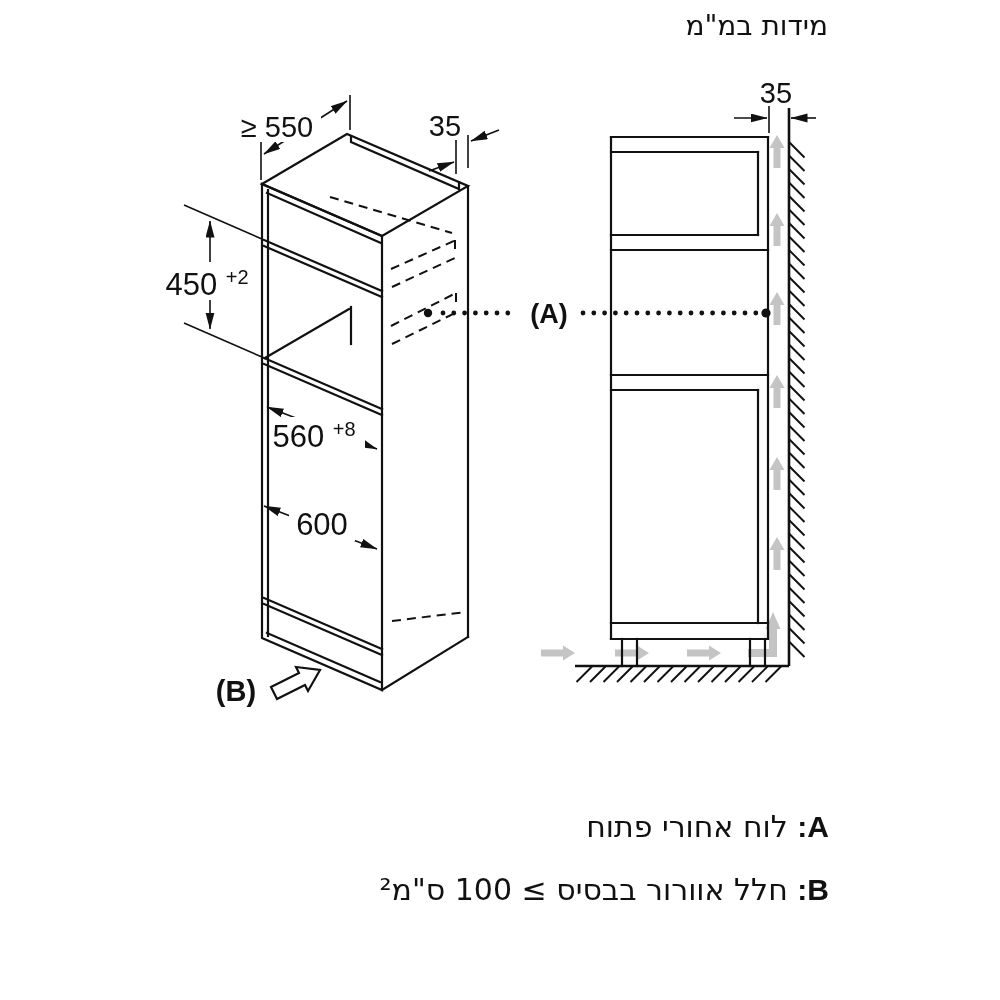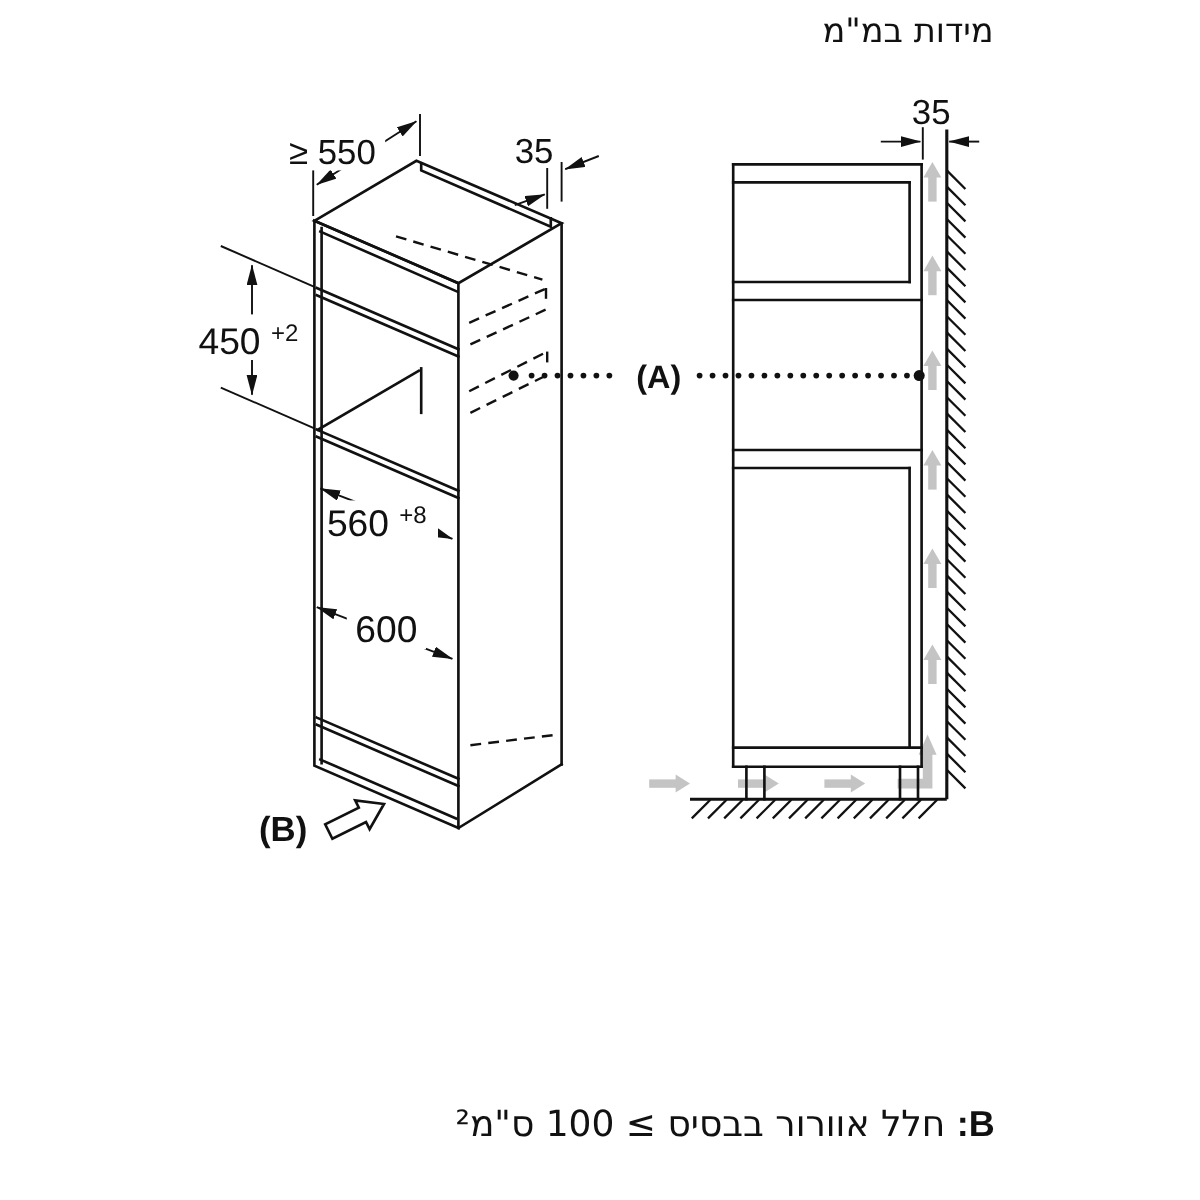--- a/index.html
+++ b/index.html
@@ -5,21 +5,21 @@
   html,body{margin:0;padding:0;}
   #page{position:relative;width:1000px;height:1000px;background:#ffffff;overflow:hidden;
         font-family:"Liberation Sans","DejaVu Sans",sans-serif;}
   #drawing{position:absolute;left:0;top:0;}
   .heb{direction:rtl;unicode-bidi:normal;color:#111;}
   #title{position:absolute;top:9px;right:172px;font-size:28px;letter-spacing:0px;
          font-family:"DejaVu Sans","Liberation Sans",sans-serif;}
   .legend-line{position:absolute;right:171px;font-size:30px;white-space:nowrap;
                font-family:"DejaVu Sans","Liberation Sans",sans-serif;}
   #legend-a{top:809px;}
-  #legend-b{top:872px;margin-top:48px;}
+  #legend-b{top:872px;}
   .legend-prefix{font-weight:bold;font-family:"Liberation Sans","DejaVu Sans",sans-serif;}
   svg text{font-family:"Liberation Sans","DejaVu Sans",sans-serif;fill:#111;}
 </style>
 </head>
 <body>
 
 <div id="page">
 
   <div id="title" class="heb">מידות במ"מ</div>
 
@@ -241,18 +241,22 @@
       <rect x="289" y="508" width="66" height="33" fill="#fff"></rect>
       <text x="322" y="535" font-size="31" text-anchor="middle">600</text>
     </g>
 
     <g>
       <polygon points="320,670 308,691 305,685 277,699 271,687 299,673 296,667" fill="#fff" stroke="#111" stroke-width="2.2" stroke-linejoin="miter"></polygon>
       <text x="236" y="701" font-size="29" font-weight="bold" text-anchor="middle">(B)</text>
     </g>
   </svg>
 
+  <div id="legend-a" class="legend-line heb">
+    <span class="legend-prefix">A:</span>
+    <span>לוח אחורי פתוח</span>
+  </div>
   <div id="legend-b" class="legend-line heb">
     <span class="legend-prefix">B:</span>
     <span>חלל אוורור בבסיס ≥ 100 ס"מ²</span>
   </div>
 
 </div>
 
 </body></html>

